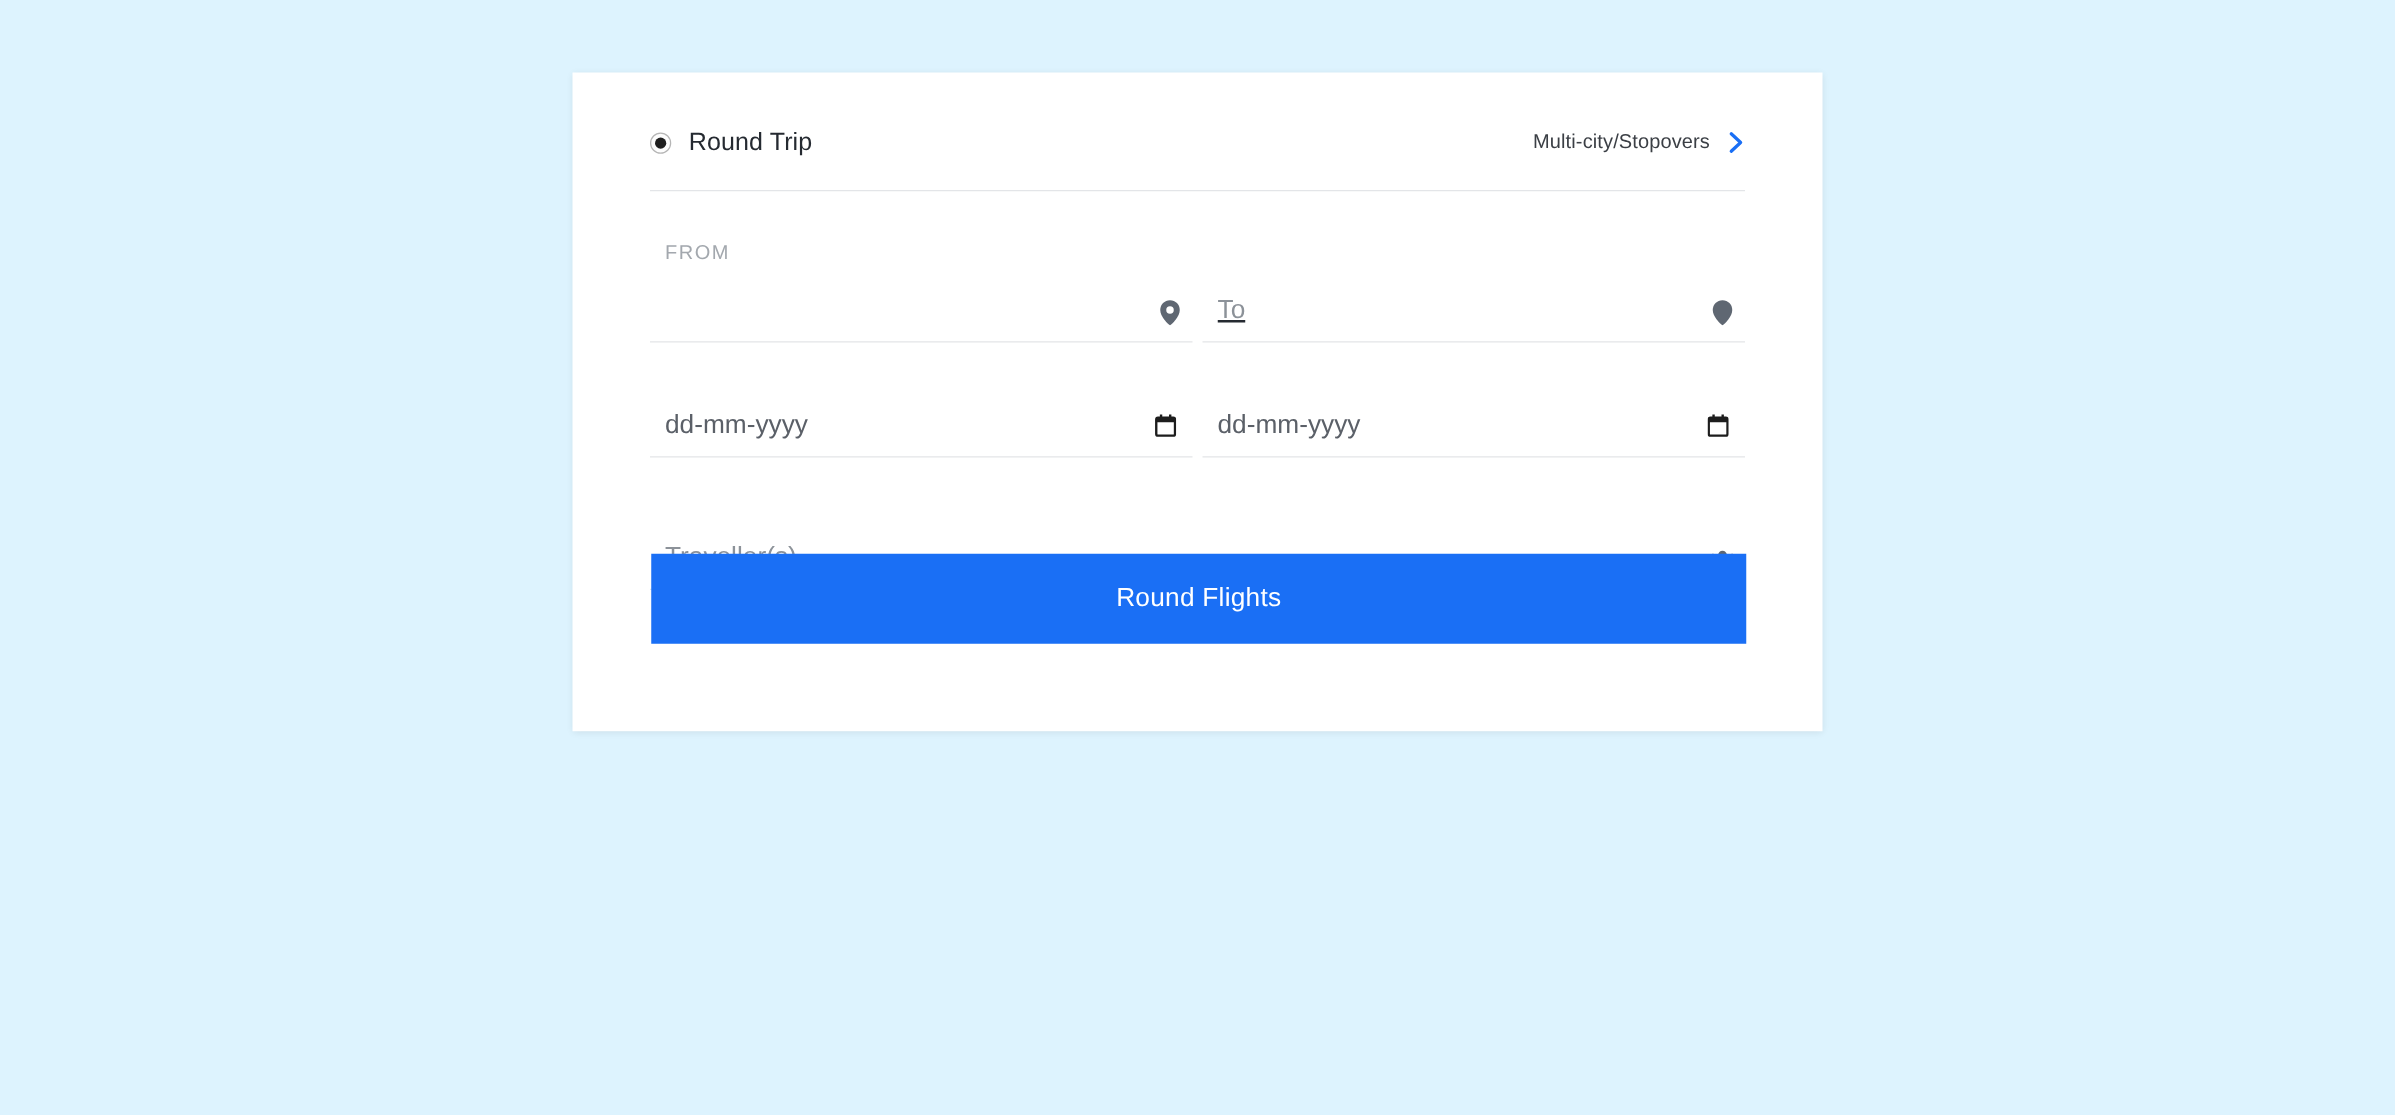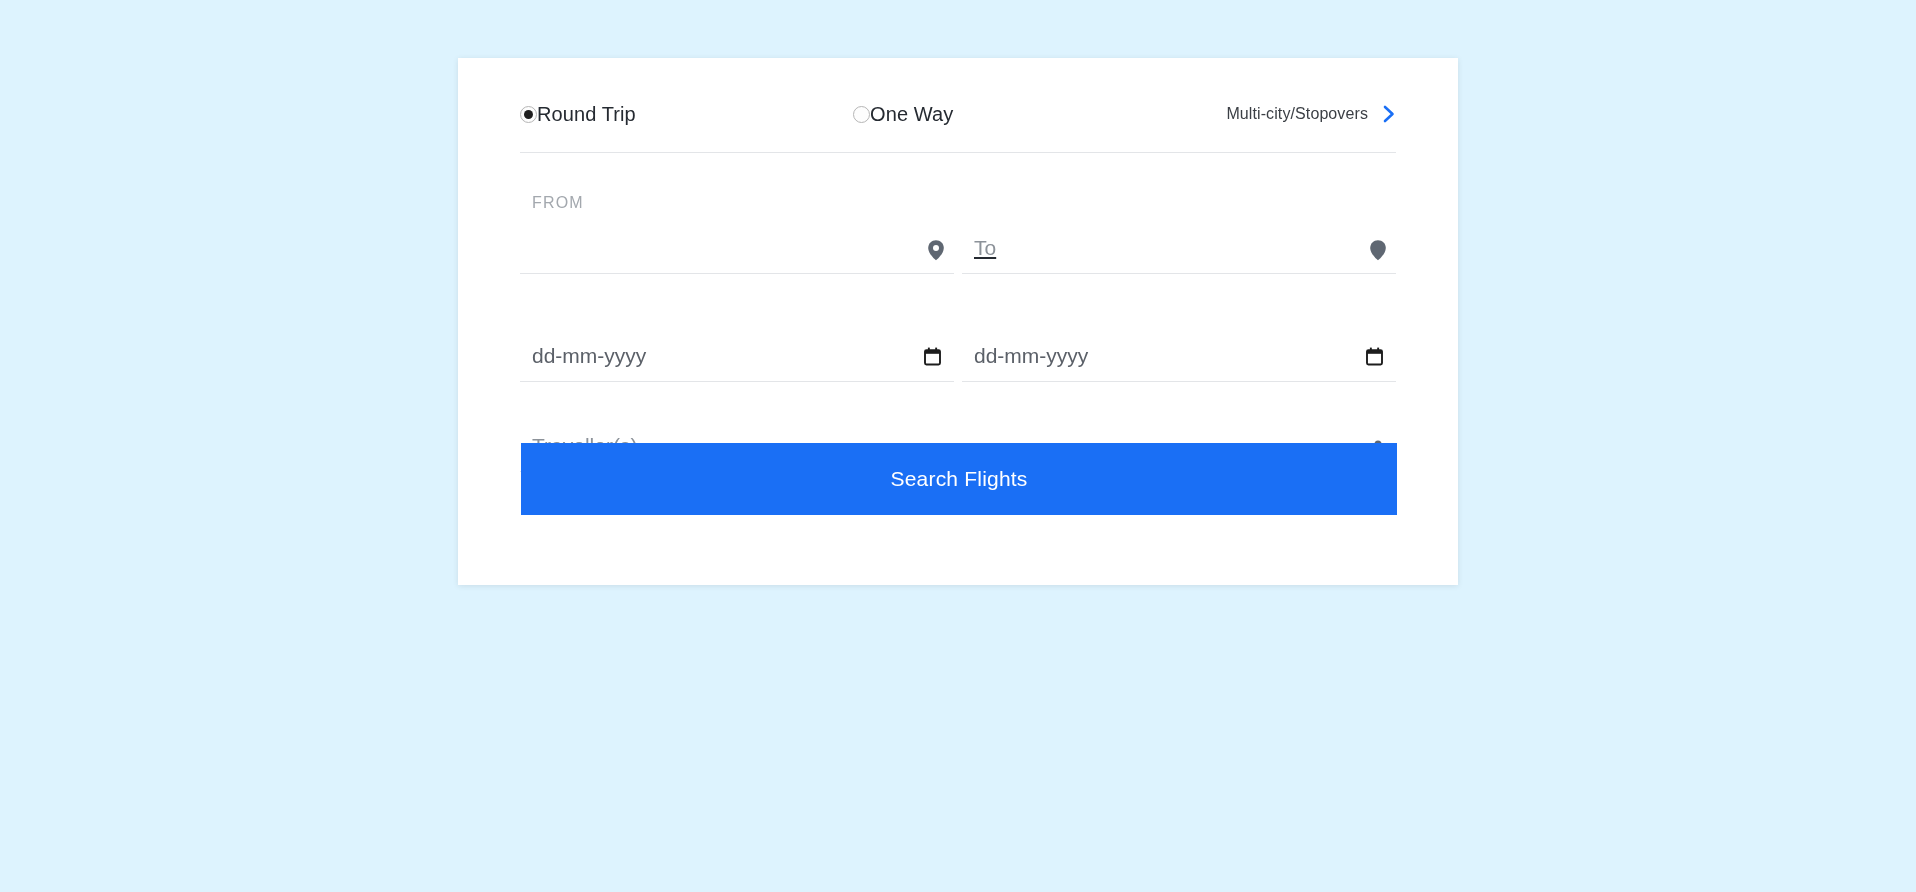--- a/index.html
+++ b/index.html
@@ -79,20 +79,21 @@
     height: 9px;
     border-radius: 50%;
     background: #1f1f1f;
     display: none;
   }
   .radio.checked .dot {
     display: block;
   }
 
   .trip-label {
+    margin-left: 14px;
     font-size: 20px;
     color: #252a31;
     letter-spacing: 0.1px;
     white-space: nowrap;
     text-align: right;
   }
 
   .multicity {
     display: flex;
     align-items: center;
@@ -121,21 +122,21 @@
   }
 
   
   .field-row {
     position: absolute;
     left: 62px;
     width: 876px;
     display: flex;
   }
   .row-locations { top: 118px; height: 98px; }
-  .row-dates     { top: 228px; height: 96px; }
+  .row-dates     { top: 212px; height: 96px; }
   .row-travellers{ top: 318px; height: 96px; }
 
   .field {
     position: relative;
     height: 100%;
     display: flex;
     align-items: flex-end;
     box-sizing: border-box;
   }
   .field.half-left  { width: 434px; margin-right: 8px; }
@@ -226,26 +227,20 @@
 
       <div class="trip-type-row">
 
         <div class="trip-option round">
           <span class="radio checked">
             <span class="dot"></span>
           </span>
           <span class="trip-label">Round Trip</span>
         </div>
 
-        <div class="trip-option oneway">
-          <span class="radio">
-            
-          </span>
-          <span class="trip-label">One Way</span>
-        </div>
 
         <div class="multicity">
           <span class="multicity-label">Multi-city/Stopovers</span>
           <span class="chevron">
             <svg width="14" height="20" viewBox="0 0 14 20" aria-hidden="true">
               <path d="M3 3 L10.5 10 L3 17" fill="none" stroke="#1a6ff5" stroke-width="2.6" stroke-linecap="round" stroke-linejoin="round"></path>
             </svg>
           </span>
         </div>
 
@@ -324,15 +319,15 @@
             </svg>
           </span>
           <span class="field-underline"></span>
         </div>
 
       </div>
 
     </div>
   </div>
 
-  <button class="search-button">Search Flights</button>
+  <button class="search-button">Round Flights</button>
 
 </div>
 
 </body></html>

